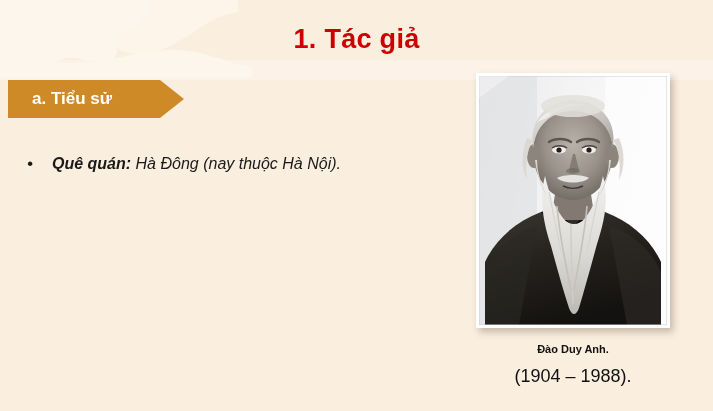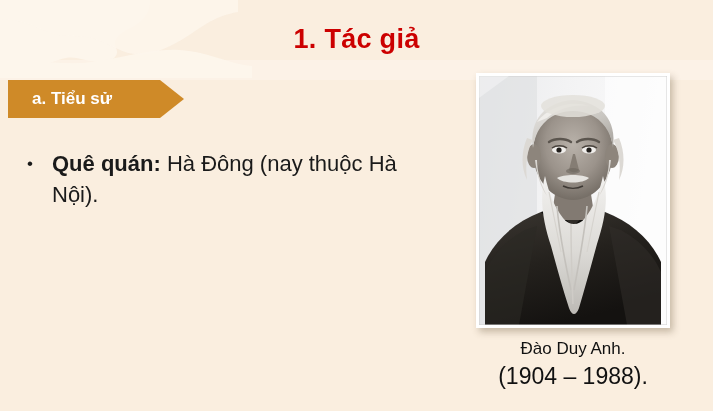--- a/index.html
+++ b/index.html
@@ -74,23 +74,24 @@
     top: 148px;
     width: 424px;
     margin: 0;
     padding: 0;
     list-style: none;
   }
   .bullet {
     position: relative;
     padding-left: 30px;
     margin-bottom: 10px;
-    font-size: 22px;
+    font-size: 16px;
     line-height: 31px;
     color: #1a1a1a;
+    font-style: italic;
   }
   .bullet::before {
     content: "\2022";
     position: absolute;
     left: 5px;
     top: 0;
     font-size: 17px;
     line-height: 31px;
     color: #1a1a1a;
   }
@@ -119,28 +120,28 @@
   .caption {
     position: absolute;
     left: 476px;
     top: 336px;
     width: 194px;
     text-align: center;
     color: #111111;
   }
   .caption-name {
     display: block;
-    font-size: 17px;
-    font-weight: normal;
+    font-size: 11px;
+    font-weight: bold;
     line-height: 26px;
     white-space: nowrap;
   }
   .caption-years {
     display: block;
-    font-size: 23px;
+    font-size: 18px;
     font-weight: normal;
     line-height: 28px;
     white-space: nowrap;
   }
 </style>
 </head>
 <body>
 
 <div class="slide">
 

